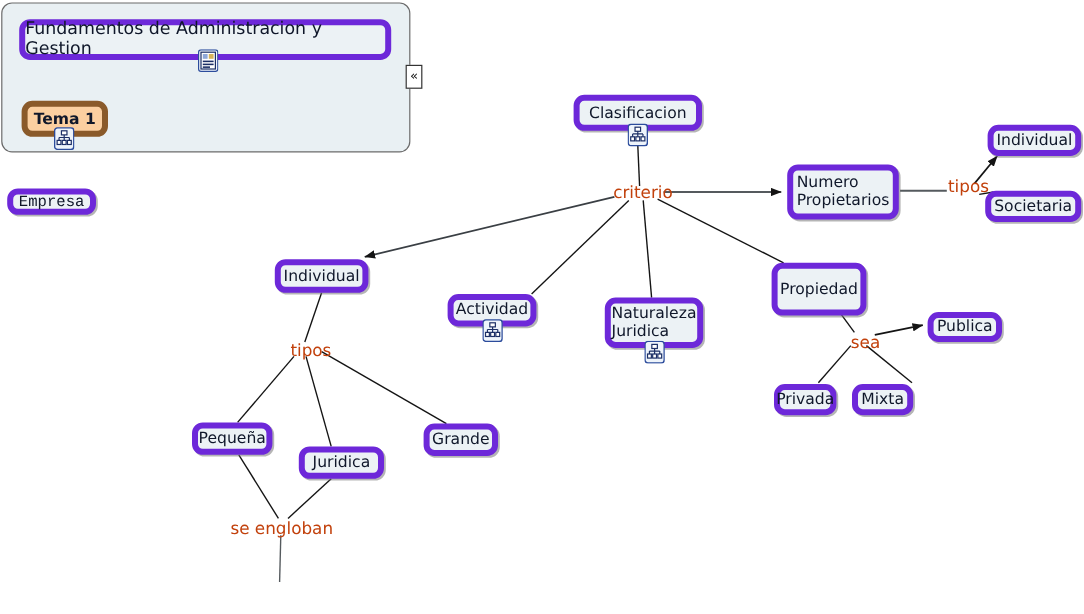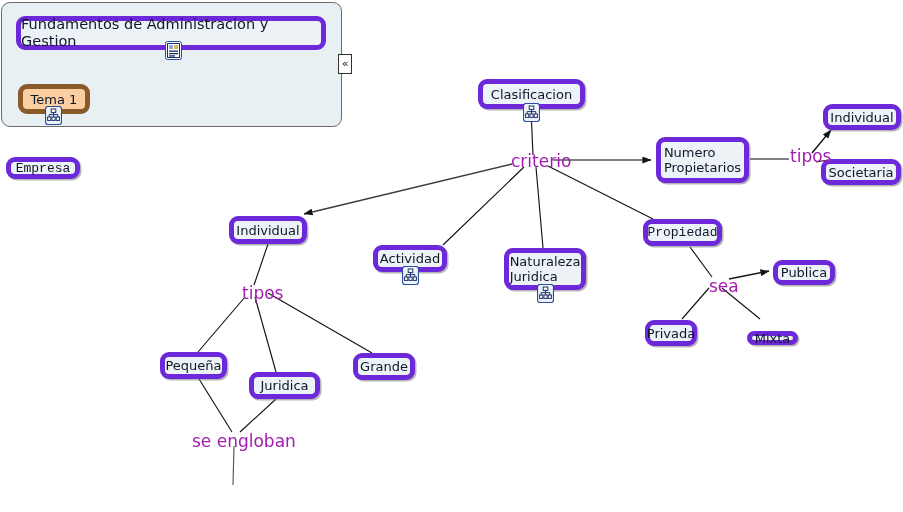--- a/index.html
+++ b/index.html
@@ -77,22 +77,22 @@
   .node.accent {
     background: #fbcfa0;
     border-color: #8a5a2a;
   }
   .node.shadowed {
     box-shadow: 1.5px 1.5px 0 rgba(120,120,120,0.55);
   }
   
   .linklabel {
     position: absolute;
-    font-size: 17px;
-    color: #a21caf;
+    font-size: 14px;
+    color: #c2410c;
     background: transparent;
     white-space: nowrap;
     z-index: 4;
     line-height: 13px;
   }
   
   .badge {
     position: absolute;
     width: 17px;
     height: 19px;
@@ -164,21 +164,21 @@
       <rect x="0.5" y="0.5" width="16" height="18" rx="2" fill="#f4f8fb" stroke="#2c4c9c" stroke-width="1"></rect>
       <rect x="2.5" y="2.5" width="12" height="14" fill="#ffffff" stroke="#1c2f66" stroke-width="1"></rect>
       <rect x="4" y="4" width="4" height="4" fill="#8fa8d8"></rect>
       <rect x="9" y="4" width="4" height="4" fill="#d8b45a"></rect>
       <rect x="4" y="9.5" width="9" height="1.3" fill="#1c2f66"></rect>
       <rect x="4" y="12" width="9" height="1.3" fill="#1c2f66"></rect>
       <rect x="4" y="14.3" width="6" height="1.3" fill="#1c2f66"></rect>
     </svg>
   </span>
 
-  <div class="node accent" style="left:18px; top:84px; width:72px; height:30px;">Tema 1</div>
+  <div class="node accent" style="left:18px; top:84px; width:72px; height:30px;font-weight:bold;">Tema 1</div>
 
   <span class="badge" style="left:45px; top:106px;">
     <svg viewBox="0 0 17 19" width="17" height="19" xmlns="http://www.w3.org/2000/svg">
       <rect x="0.5" y="0.5" width="16" height="18" rx="2.5" fill="#eef4fb" stroke="#2c4c9c" stroke-width="1.2"></rect>
       <rect x="6.2" y="3" width="4.6" height="3.4" fill="#ffffff" stroke="#1c2f66" stroke-width="1"></rect>
       <path d="M8.5 6.4 L8.5 8.6 M4.2 8.6 L12.8 8.6 M4.2 8.6 L4.2 11 M8.5 8.6 L8.5 11 M12.8 8.6 L12.8 11" stroke="#1c2f66" stroke-width="1" fill="none"></path>
       <rect x="2.6" y="11" width="3.2" height="3.4" fill="#ffffff" stroke="#1c2f66" stroke-width="1"></rect>
       <rect x="6.9" y="11" width="3.2" height="3.4" fill="#ffffff" stroke="#1c2f66" stroke-width="1"></rect>
       <rect x="11.2" y="11" width="3.2" height="3.4" fill="#ffffff" stroke="#1c2f66" stroke-width="1"></rect>
     </svg>
@@ -218,24 +218,24 @@
       <span class="badge" style="left: 536.5px; top: 284px;">
 <svg viewBox="0 0 17 19" width="17" height="19" xmlns="http://www.w3.org/2000/svg">
   <rect x="0.5" y="0.5" width="16" height="18" rx="2.5" fill="#eef4fb" stroke="#2c4c9c" stroke-width="1.2"></rect>
   <rect x="6.2" y="3" width="4.6" height="3.4" fill="#ffffff" stroke="#1c2f66" stroke-width="1"></rect>
   <path d="M8.5 6.4 L8.5 8.6 M4.2 8.6 L12.8 8.6 M4.2 8.6 L4.2 11 M8.5 8.6 L8.5 11 M12.8 8.6 L12.8 11" stroke="#1c2f66" stroke-width="1" fill="none"></path>
   <rect x="2.6" y="11" width="3.2" height="3.4" fill="#ffffff" stroke="#1c2f66" stroke-width="1"></rect>
   <rect x="6.9" y="11" width="3.2" height="3.4" fill="#ffffff" stroke="#1c2f66" stroke-width="1"></rect>
   <rect x="11.2" y="11" width="3.2" height="3.4" fill="#ffffff" stroke="#1c2f66" stroke-width="1"></rect>
 </svg>
       </span>
-      <div class="node shadowed" style="left: 643px; top: 219px; width: 79px; height: 27px; font-family: Liberation Mono, monospace;">Propiedad</div>
+      <div class="node shadowed" style="left: 643px; top: 219px; width: 79px; height: 44px;">Propiedad</div>
       <div class="node shadowed" style="left: 773px; top: 260px; width: 62px; height: 25px;">Publica</div>
       <div class="node shadowed" style="left: 645px; top: 320px; width: 52px; height: 26px;">Privada</div>
-      <div class="node shadowed" style="left: 747px; top: 320px; width: 51px; height: 14px; margin-top: 11px;">Mixta</div>
+      <div class="node shadowed" style="left: 710px; top: 320px; width: 51px; height: 26px;">Mixta</div>
       <div class="node shadowed" style="left: 160px; top: 352px; width: 67px; height: 27px;">Pequeña</div>
       <div class="node shadowed" style="left: 249px; top: 372px; width: 71px; height: 27px;">Juridica</div>
       <div class="node shadowed" style="left: 353px; top: 353px; width: 62px; height: 27px;">Grande</div>
       <div class="node shadowed" style="left: 208px; top: 485px; width: 32px; height: 27px; margin-top: 46px;">PYME</div>
     </div>
 
   <div id="labels-layer">
       <div class="linklabel" style="left: 511px; top: 155px;">criterio</div>
       <div class="linklabel" style="left: 790px; top: 150px;">tipos</div>
       <div class="linklabel" style="left: 709px; top: 280px;">sea</div>

